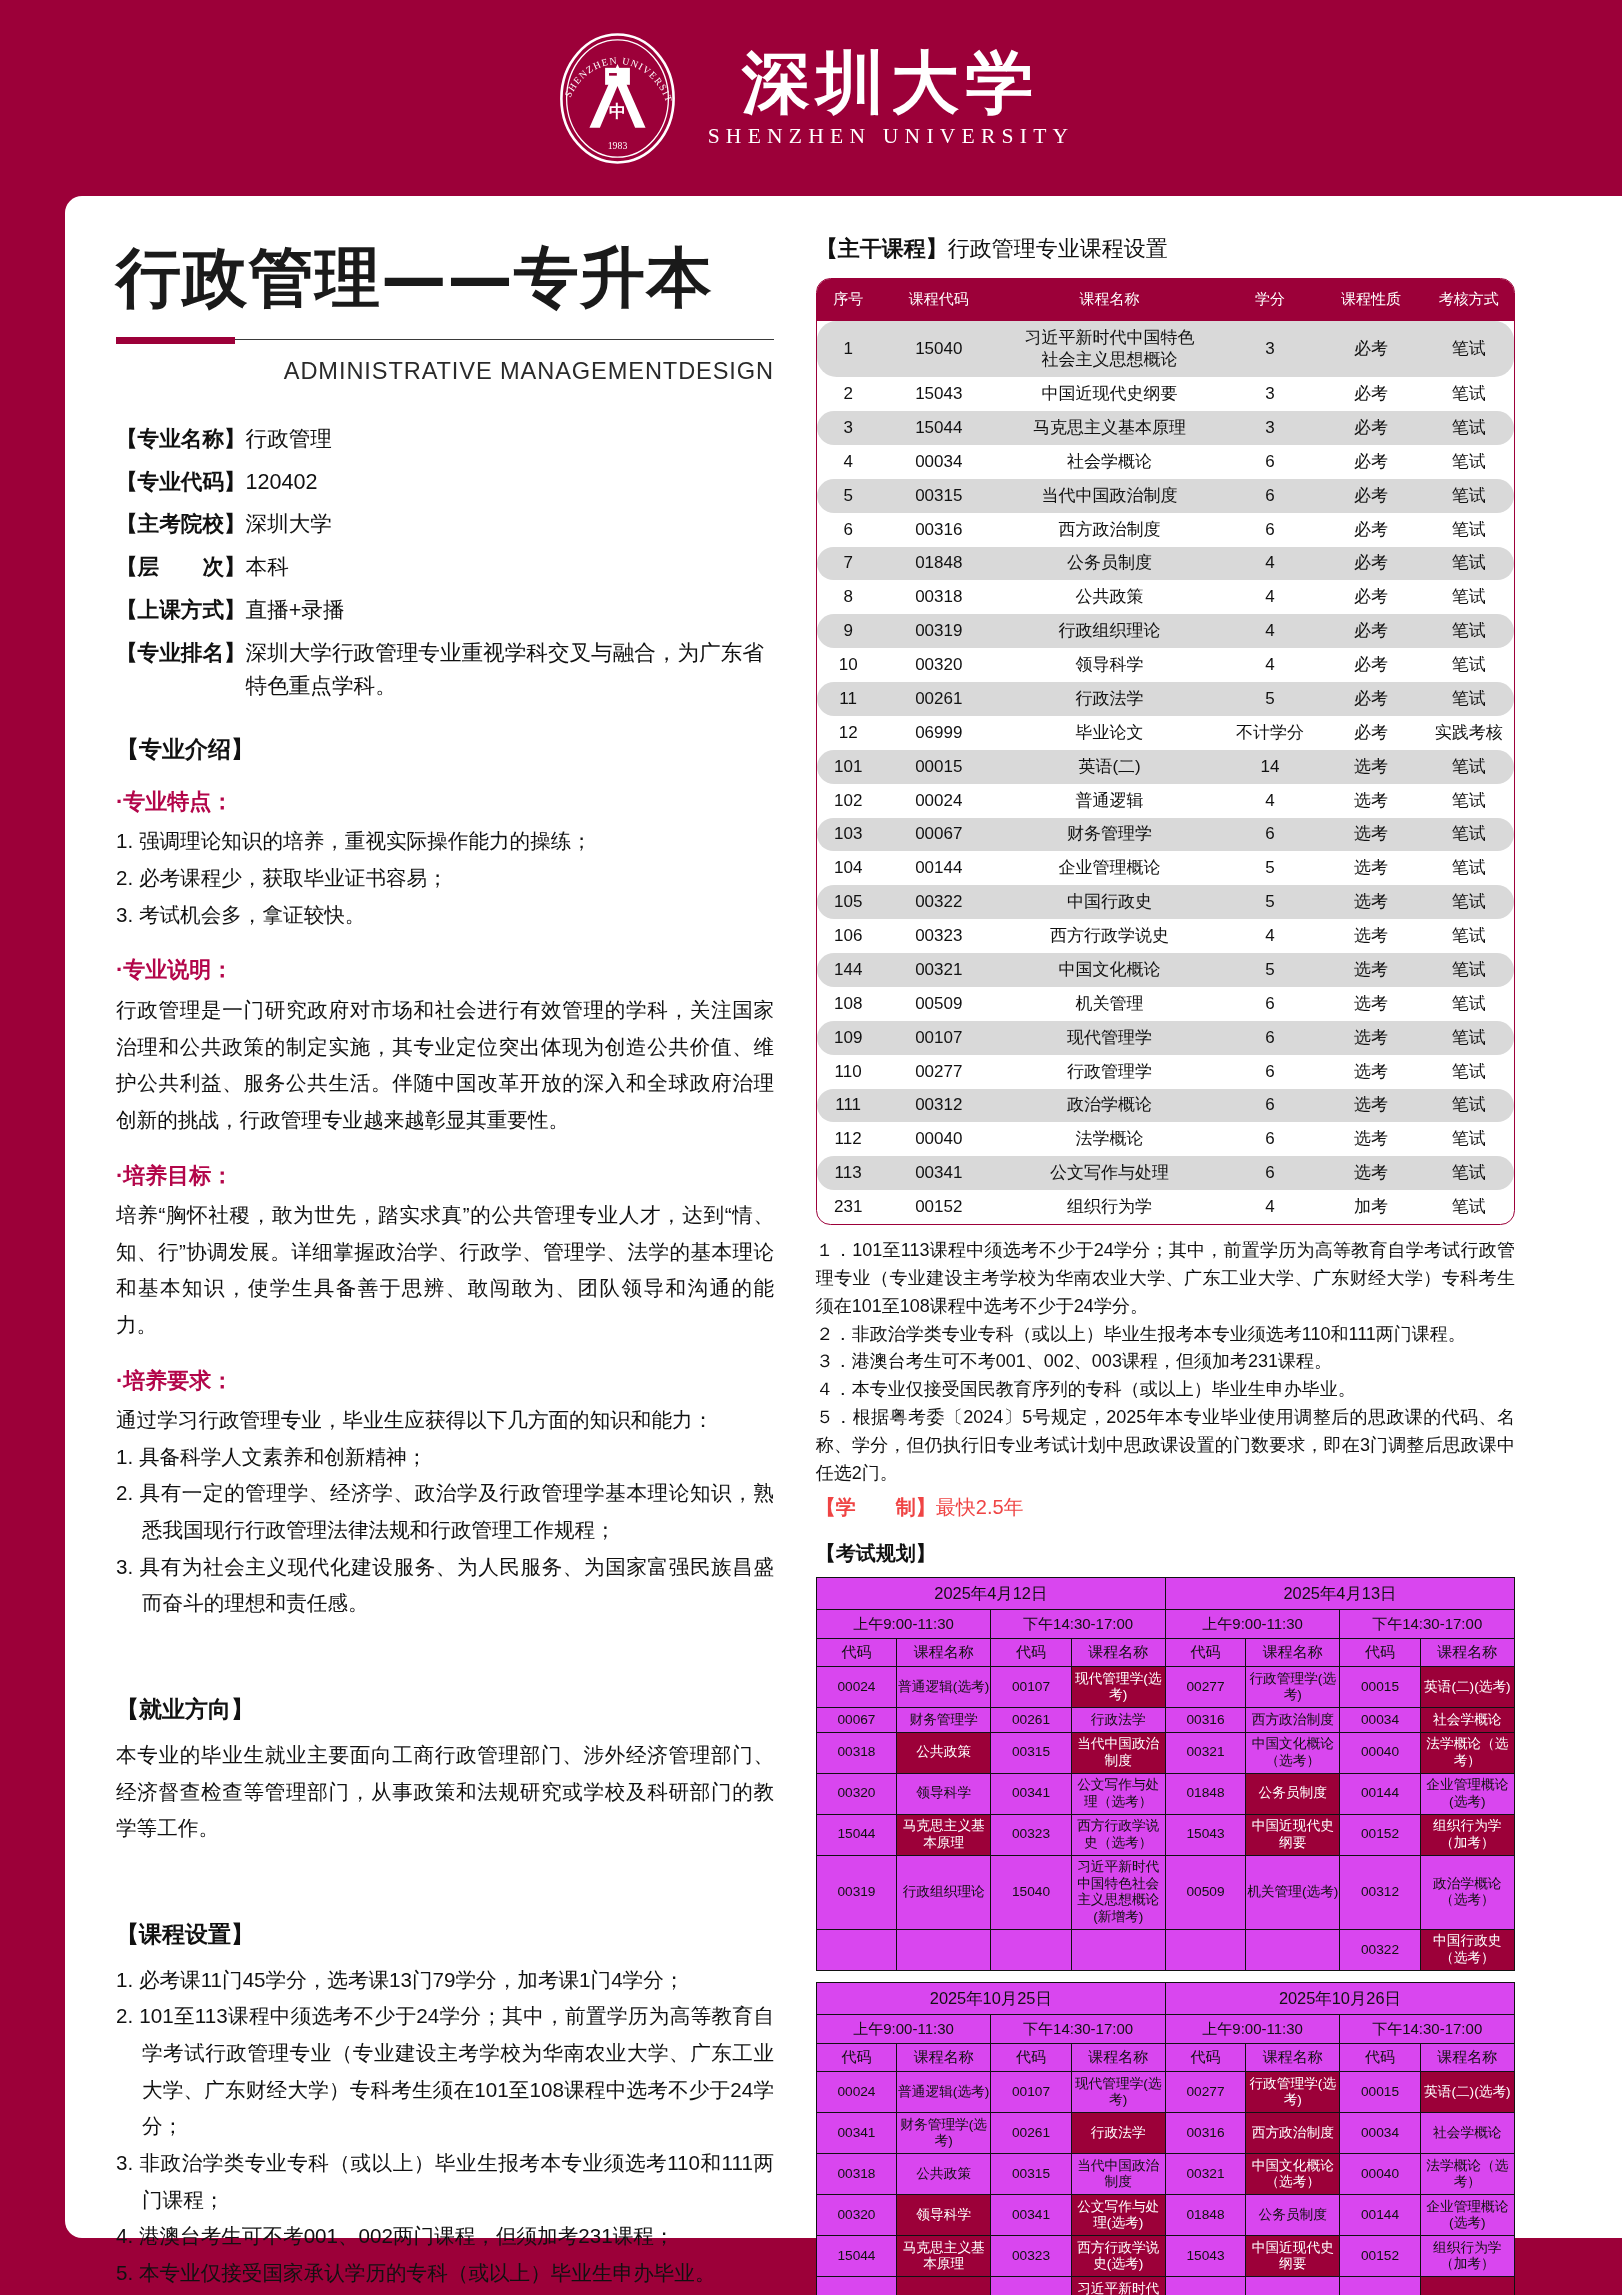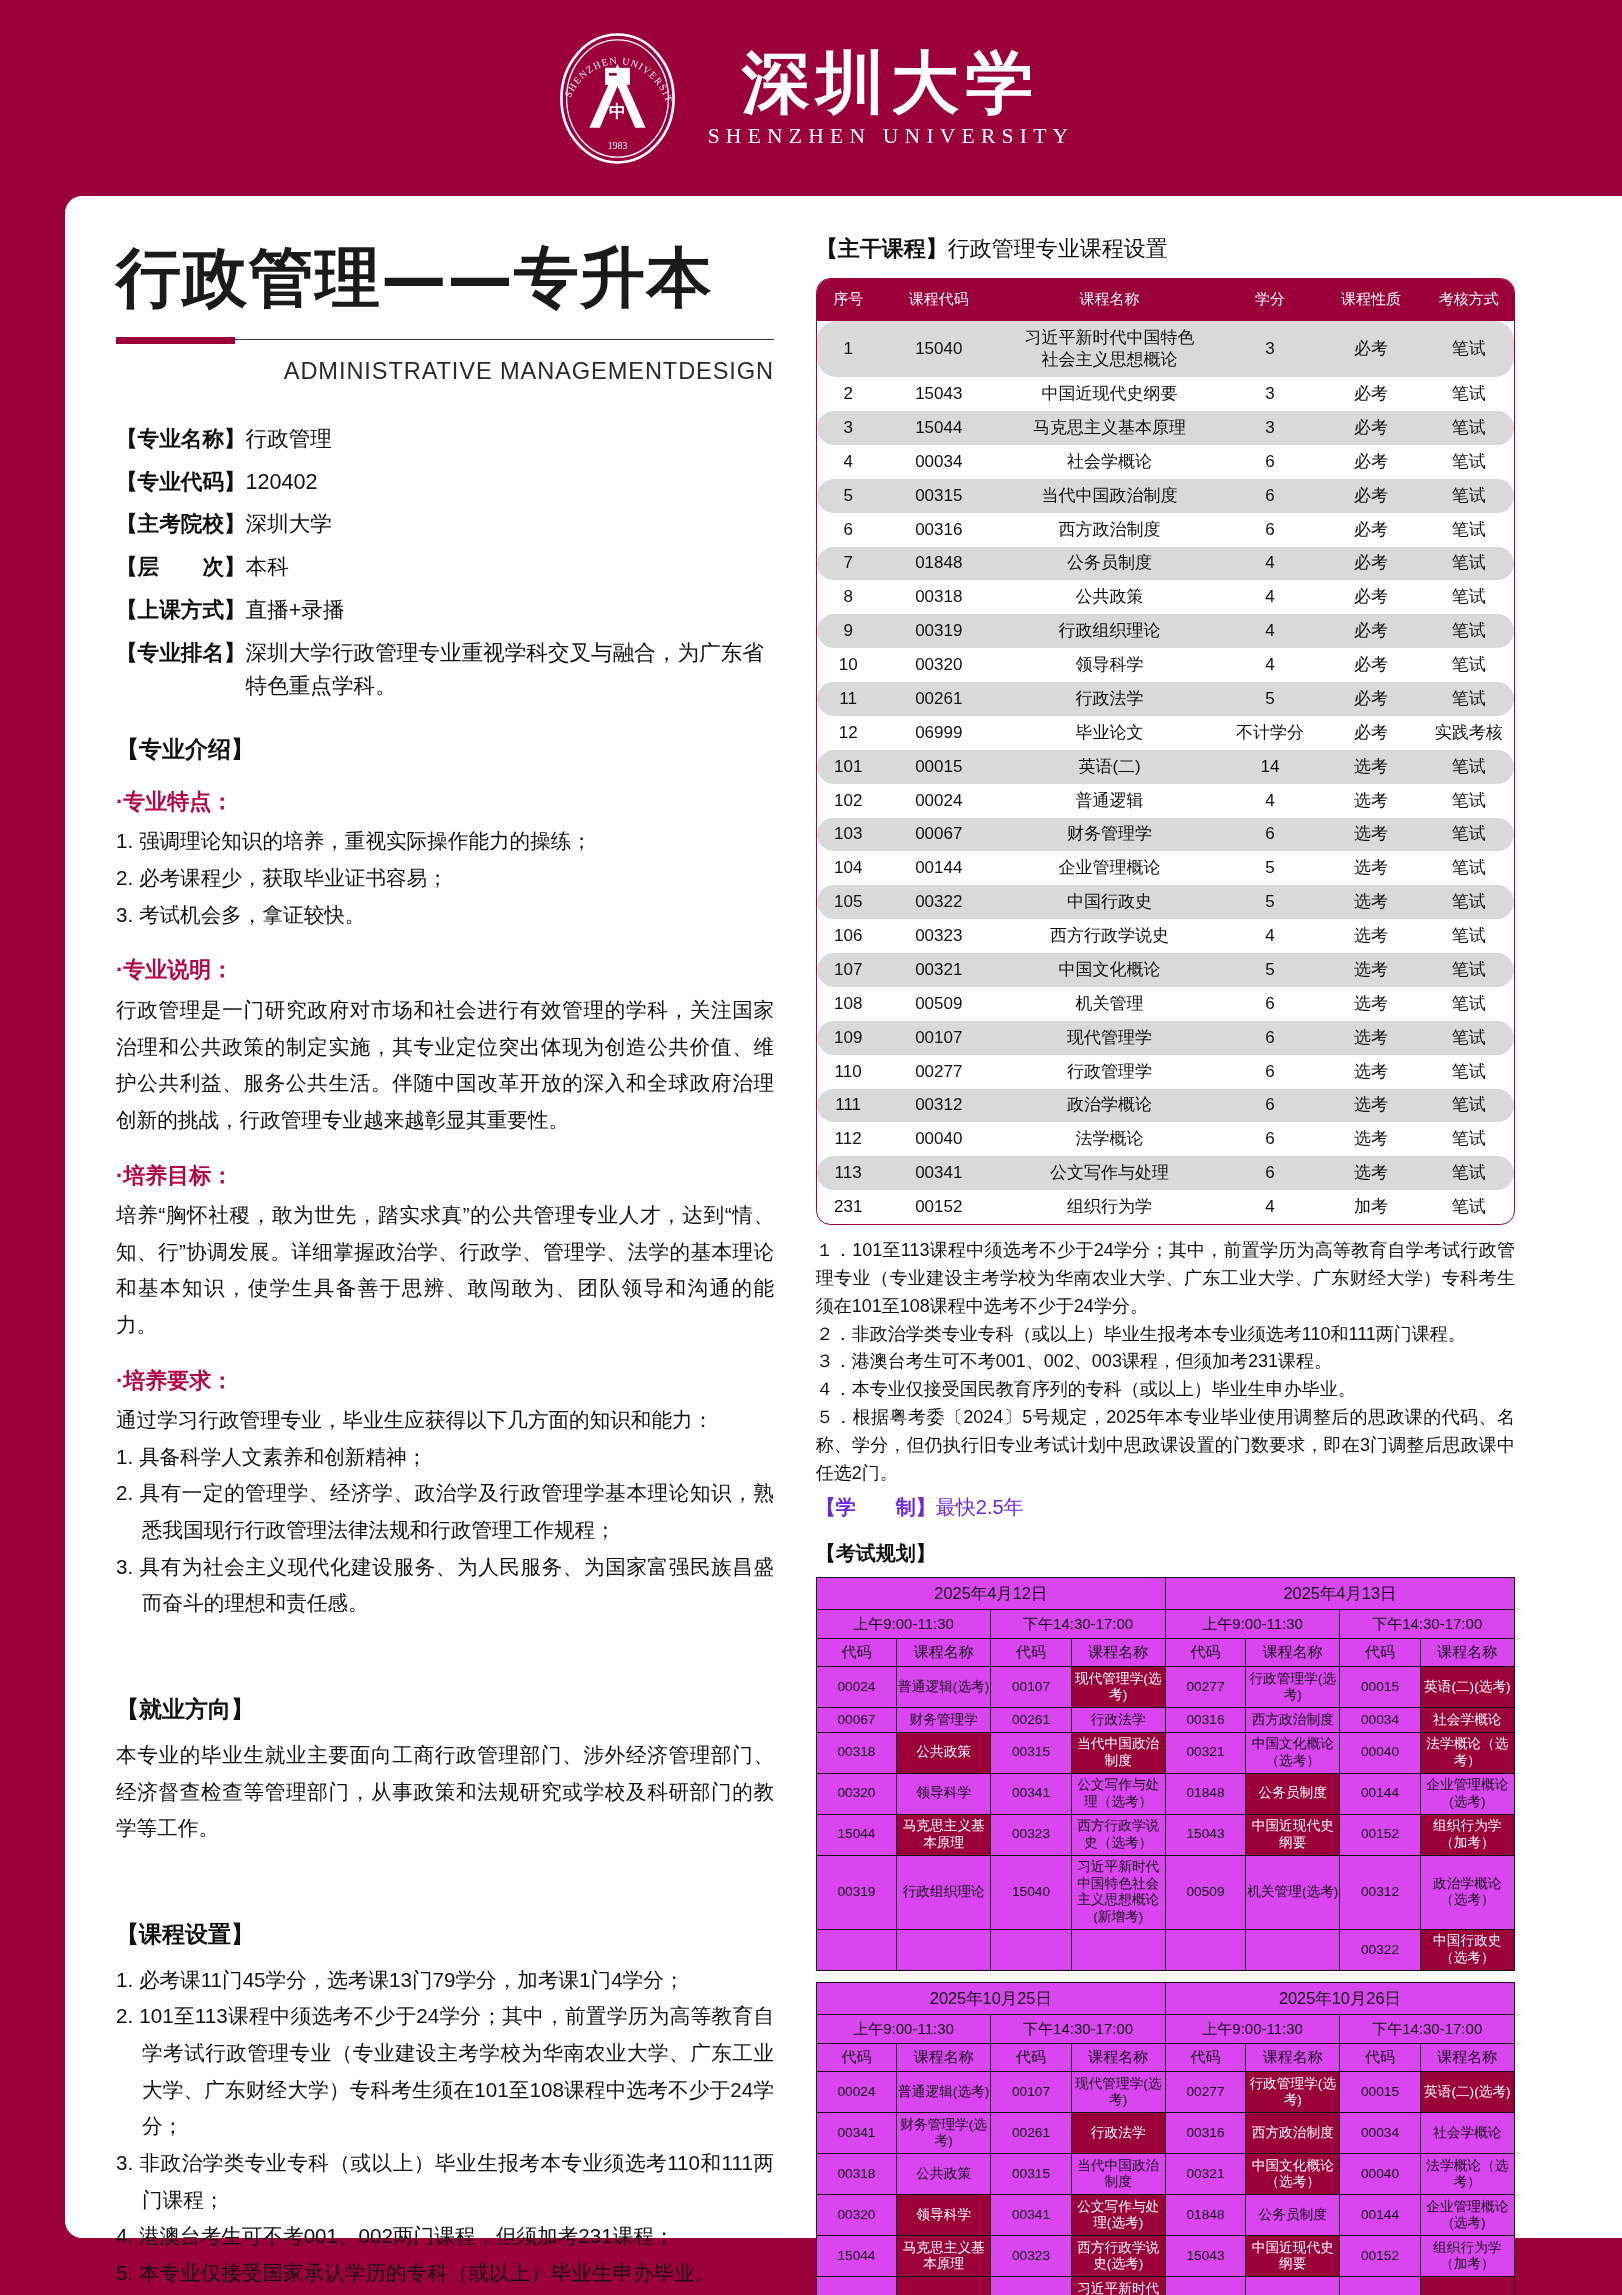--- a/index.html
+++ b/index.html
@@ -166,21 +166,21 @@
   .col-type { width: 15%; }
   .col-exam { width: 13%; }
 
   .notes { margin-top: 11.8px; }
   .note-line {
     font-size: 18px;
     line-height: 1.55;
     color: #111;
     text-align: justify;
   }
-  .sys-line { font-size: 20px; margin-top: 6.5px; color: #6d28d9; }
+  .sys-line { font-size: 20px; margin-top: 6.5px; color: #ef4444; }
   .sys-line b { font-weight: bold; white-space: pre; }
   .plan-head { font-size: 20px; font-weight: bold; color: #111; margin-top: 19px; margin-bottom: 9.2px; }
 
   
   table.sched {
     width: 100%;
     border-collapse: collapse;
     table-layout: fixed;
     background: #d946ef;
   }
@@ -461,21 +461,21 @@
               </tr>
               <tr>
                 <td>106</td>
                 <td>00323</td>
                 <td>西方行政学说史</td>
                 <td>4</td>
                 <td>选考</td>
                 <td>笔试</td>
               </tr>
               <tr class="alt">
-                <td>107</td>
+                <td>144</td>
                 <td>00321</td>
                 <td>中国文化概论</td>
                 <td>5</td>
                 <td>选考</td>
                 <td>笔试</td>
               </tr>
               <tr>
                 <td>108</td>
                 <td>00509</td>
                 <td>机关管理</td>

